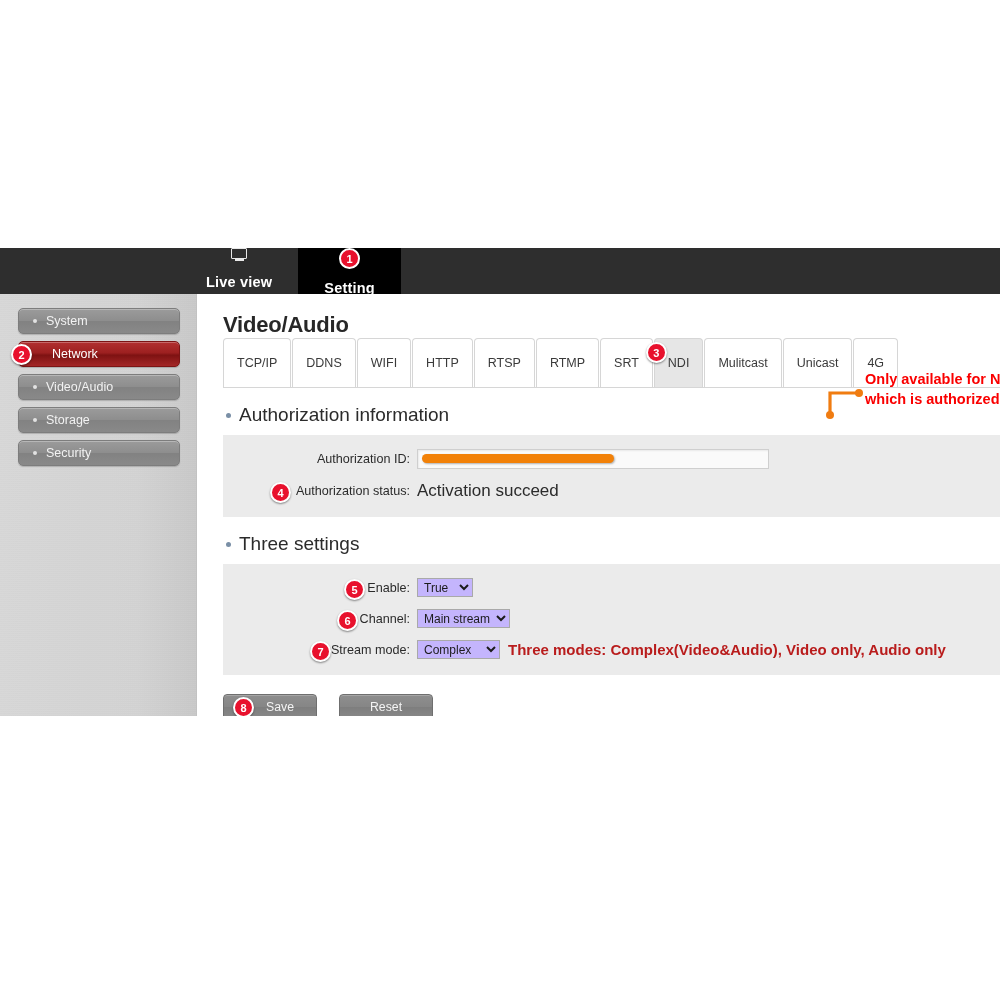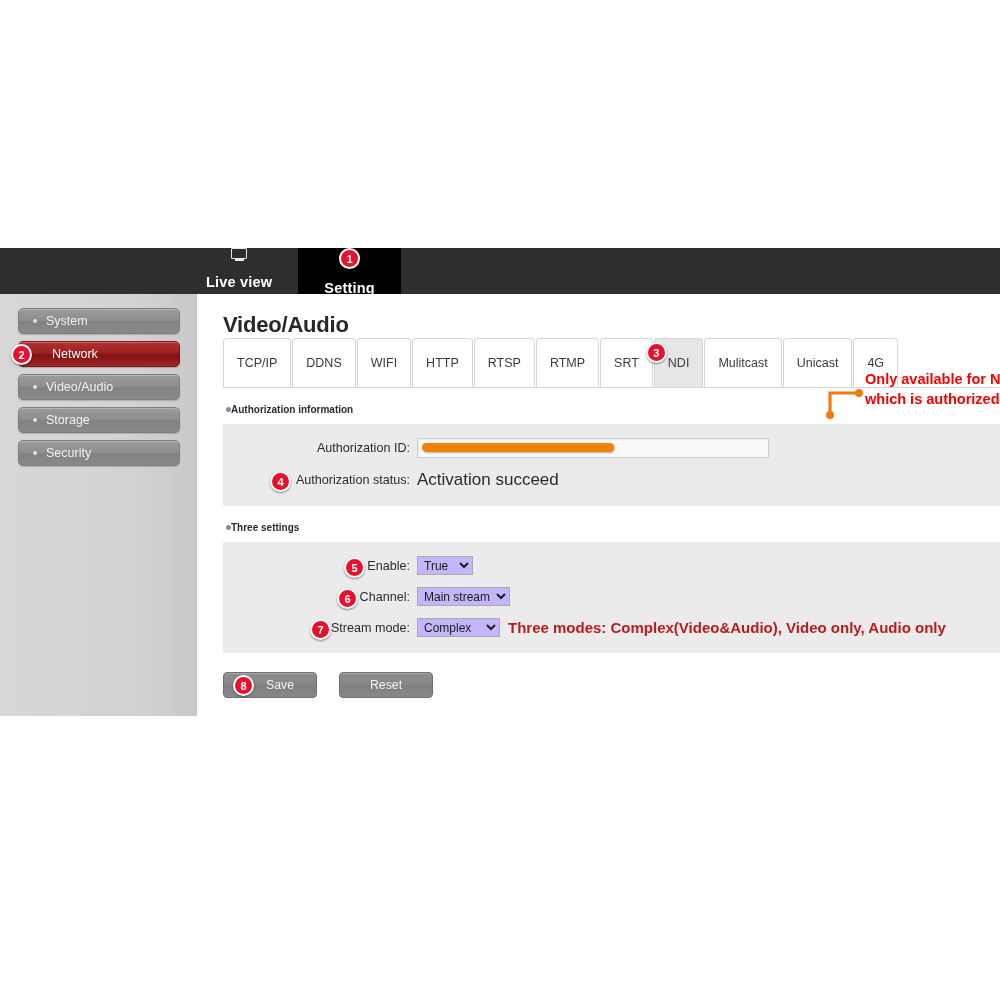--- a/index.html
+++ b/index.html
@@ -163,22 +163,23 @@
   }
   .tab.active {
     background: #e6e6e6;
     color: #3a3a3a;
   }
 
   
   .section-head {
     display: flex;
     align-items: center;
-    font-size: 10px;
-    font-weight: bold;
+    gap: 8px;
+    font-size: 19px;
+    font-weight: normal;
     color: #2b2b2b;
     margin: 16px 0 9px 3px;
   }
   .section-head .bullet {
     width: 5px; height: 5px;
     border-radius: 50%;
     background: #7a8fa6;
     display: inline-block;
   }
   .panel {

